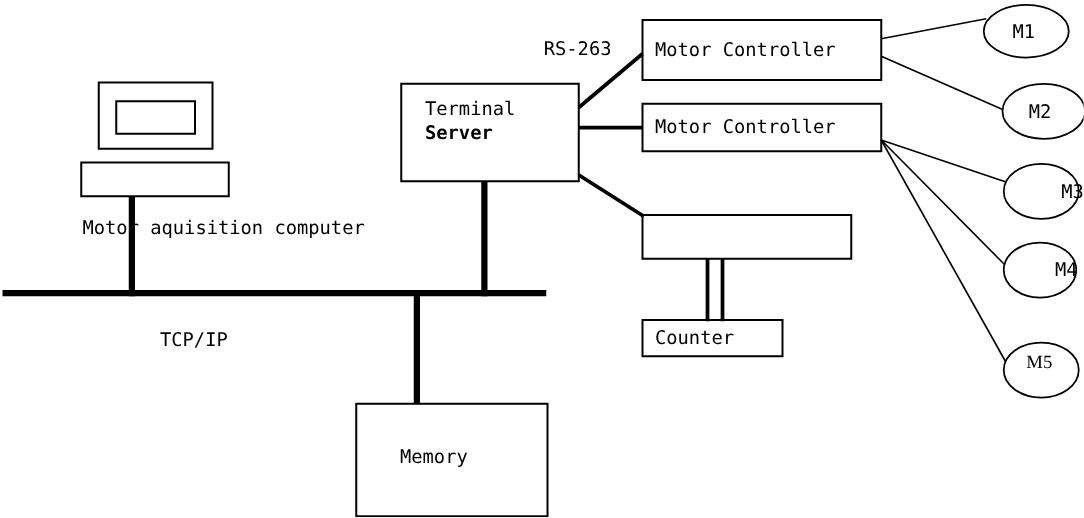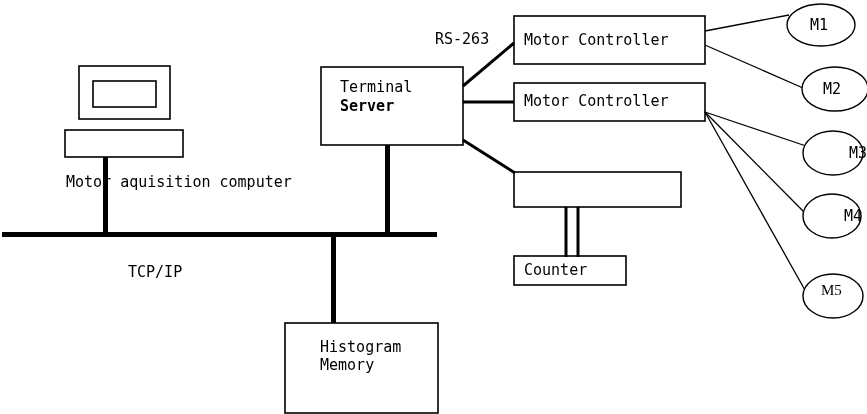--- a/index.html
+++ b/index.html
@@ -121,21 +121,20 @@
 
   <div class="node-label" style="left:524px; top:31px;">Motor Controller</div>
 
   <div class="node-label" style="left:524px; top:92px;">Motor Controller</div>
 
 
   <div class="node-label" style="left:524px; top:261px;">Counter</div>
 
   <div class="node-label" style="left:128px; top:263px;">TCP/IP</div>
 
-  <div class="node-label" style="left:320px; top:338px;">Histogram</div>
   <div class="node-label" style="left:320px; top:356px;text-align:right;">Memory</div>
 
   <div class="node-label" style="left:810px; top:16px;">M1</div>
   <div class="node-label" style="left:823px; top:80px;">M2</div>
   <div class="node-label" style="left:821px; top:144px;margin-left:28px;">M3</div>
   <div class="node-label" style="left:820px; top:207px;margin-left:24px;">M4</div>
   <div class="node-label" style="left:821px; top:281px;font-family:Liberation Serif, serif;">M5</div>
 
 </div>
 

